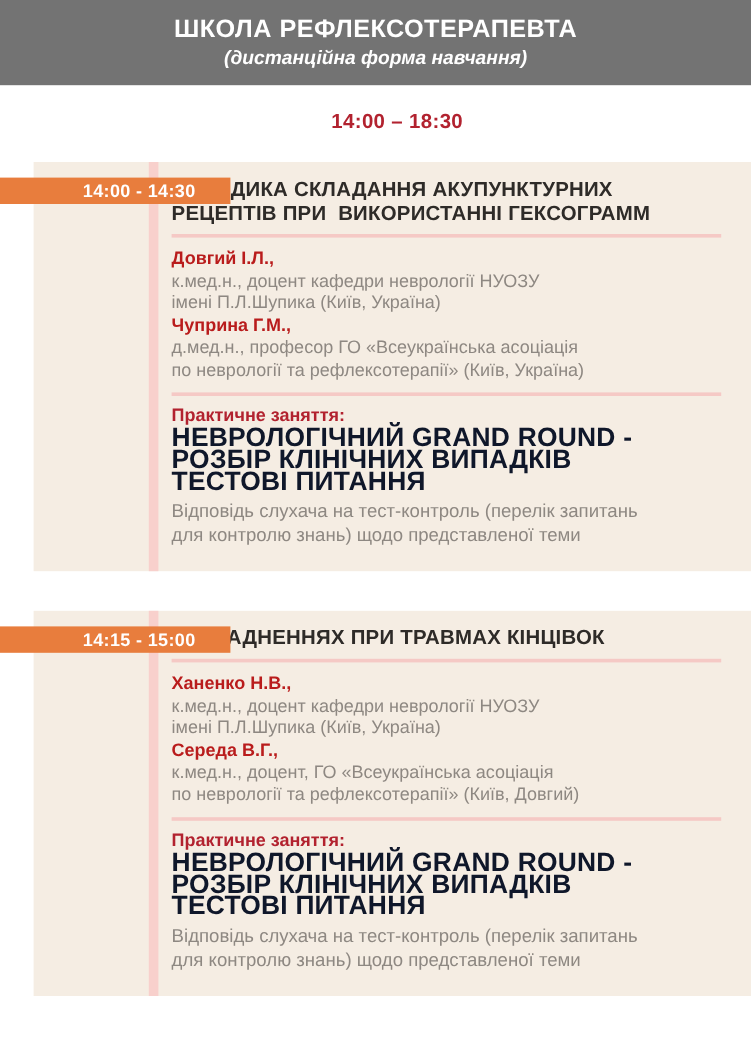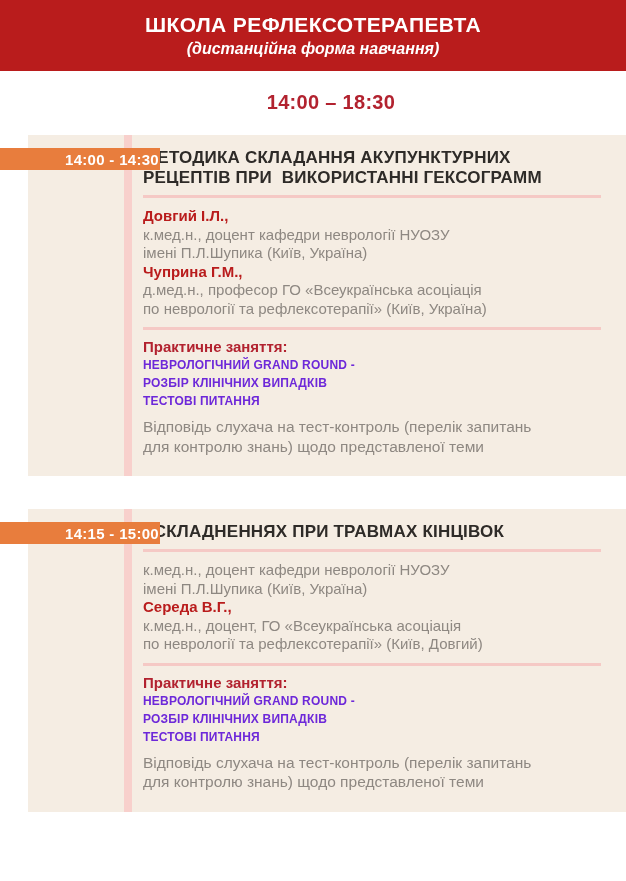--- a/index.html
+++ b/index.html
@@ -7,21 +7,21 @@
     width: 626px; height: 881px;
     background: #ffffff;
     font-family: "Liberation Sans", sans-serif;
     overflow: hidden;
     position: relative;
   }
 
   
   .banner {
     height: 71px;
-    background: #b91c1c;
+    background: #737373;
     color: #ffffff;
     display: flex; flex-direction: column;
     align-items: center; justify-content: center;
   }
   .banner-title {
     font-size: 21px; font-weight: bold; letter-spacing: 0.4px;
     line-height: 24px;
   }
   .banner-subtitle {
     font-size: 16px; font-style: italic; font-weight: 600;
@@ -29,21 +29,21 @@
   }
 
   
   .part-header {
     margin-top: 21px;
     text-align: center;
     color: #B2222F;
     font-weight: bold;
   }
   .part-title   { font-size: 17px; line-height: 20px; letter-spacing: 0.3px; }
-  .part-time    { font-size: 20px; line-height: 20px; letter-spacing: 0.3px; padding-left: 36px; }
+  .part-time    { font-size: 17px; line-height: 20px; letter-spacing: 0.3px; padding-left: 36px; }
 
   
   .session {
     position: relative;
     margin-left: 28px;
     background: #F5EDE3;
     padding: 13px 25px 20px 115px;
     box-sizing: border-box;
   }
   .session.first  { margin-top: 23px; }
@@ -51,26 +51,26 @@
 
   .accent-stripe {
     position: absolute;
     left: 96px; top: 0; bottom: 0; width: 8px;
     background: #F8D0CC;
   }
 
   .time-badge {
     position: absolute;
     left: -28px; top: 13px;
-    width: 160px; height: 22px;
+    width: 192px; height: 22px;
     background: #E87D3D;
     color: #ffffff;
     font-size: 15px; font-weight: 600;
     display: flex; align-items: center; justify-content: flex-end;
-    padding-right: 1px;
+    padding-right: 29px;
     box-sizing: border-box;
     letter-spacing: 0.3px;
     z-index: 2;
   }
 
   .session-title {
     color: #2E2B28;
     font-size: 17px; font-weight: bold;
     line-height: 20px;
     letter-spacing: 0.2px;
@@ -95,22 +95,22 @@
     line-height: 18.5px;
     white-space: pre-wrap;
   }
 
   .practice-label {
     color: #B2222F;
     font-size: 15px; font-weight: bold;
     line-height: 18px;
   }
   .practice-title {
-    color: #6d28d9;
-    font-size: 12px; font-weight: bold;
+    color: #0f172a;
+    font-size: 22px; font-weight: bold;
     line-height: 18px;
     letter-spacing: 0.2px;
     white-space: pre-wrap;
   }
   .practice-note {
     color: #8E8882;
     font-size: 15.5px;
     line-height: 19.5px;
     margin-top: 7px;
     white-space: pre-wrap;
@@ -152,20 +152,21 @@
 для контролю знань) щодо представленої теми</div>
   </div>
 </article>
 
 <article class="session second">
   <div class="accent-stripe"></div>
   <div class="time-badge">14:15 - 15:00</div>
   <h2 class="session-title" style="margin:0;">УСКЛАДНЕННЯХ ПРИ ТРАВМАХ КІНЦІВОК</h2>
   <div class="divider"></div>
   <div>
+    <div class="speaker-name">Ханенко Н.В.,</div>
     <div class="speaker-affiliation">к.мед.н., доцент кафедри неврології НУОЗУ
 імені П.Л.Шупика (Київ, Україна)</div>
     <div class="speaker-name">Середа В.Г.,</div>
     <div class="speaker-affiliation">к.мед.н., доцент, ГО «Всеукраїнська асоціація
 по неврології та рефлексотерапії» (Київ, Довгий)</div>
   </div>
   <div class="divider second"></div>
   <div>
     <div class="practice-label">Практичне заняття:</div>
     <div class="practice-title">НЕВРОЛОГІЧНИЙ GRAND ROUND -

